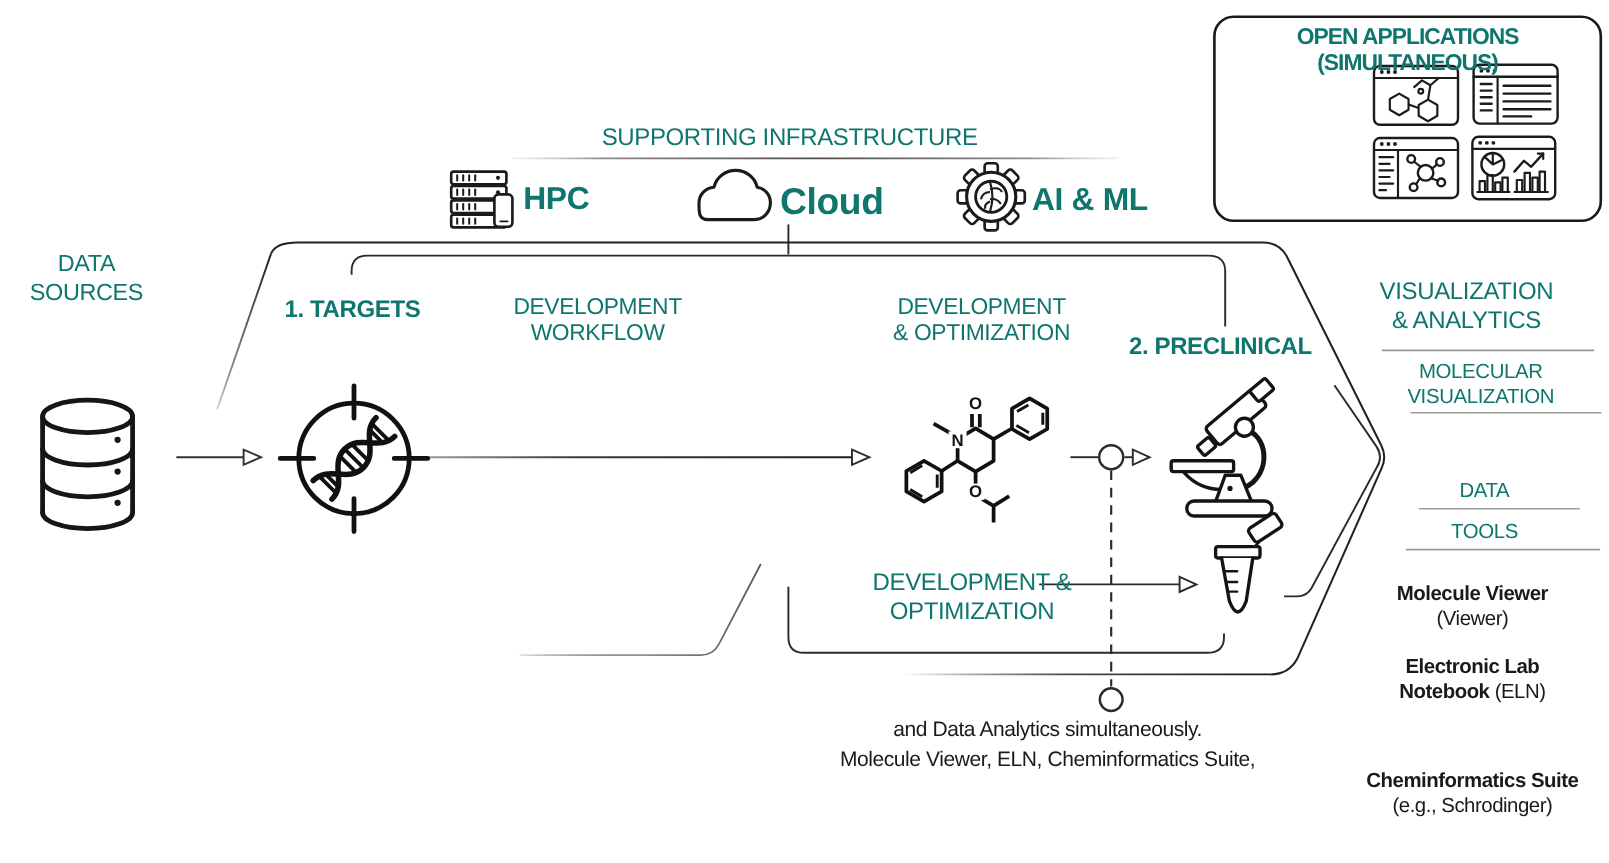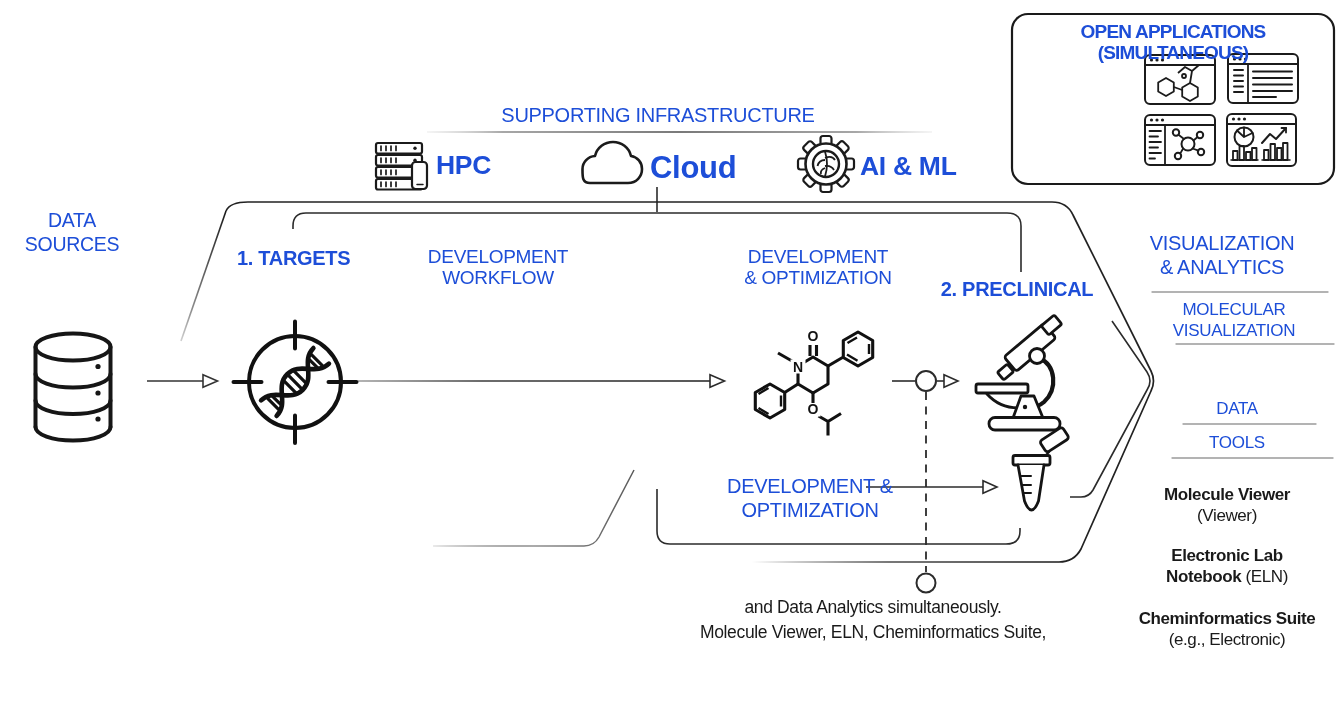--- a/index.html
+++ b/index.html
@@ -1,19 +1,19 @@
 <!DOCTYPE html>
 <html><head>
 <meta charset="utf-8">
 <style>
   html,body{margin:0;padding:0;background:#fff;}
   .stage{position:relative;width:1341px;height:719px;background:#ffffff;
          font-family:"Liberation Sans",sans-serif;color:#1a1a1a;overflow:hidden;}
   svg{position:absolute;left:0;top:0;}
-  .lbl{position:absolute;white-space:pre-line;letter-spacing:-0.3px;line-height:1.12;color:#1d4ed8;}
+  .lbl{position:absolute;white-space:pre-line;letter-spacing:-0.3px;line-height:1.12;color:#0f766e;}
   .ctr{text-align:center;}
   .b{font-weight:700;}
   
   .l-datasources{left:2px;top:209px;width:140px;font-size:19.5px;line-height:23.5px;font-weight:500;}
   .l-infra{left:448px;top:104px;width:420px;font-size:20px;}
   .l-hpc{left:436px;top:151px;font-size:26.5px;font-weight:600;}
   .l-cloud{left:650px;top:151px;font-size:31px;font-weight:600;}
   .l-aiml{left:860px;top:152px;font-size:26.5px;font-weight:600;}
   .l-targets{left:237px;top:247px;font-size:20px;font-weight:700;}
   .l-devwf{left:408px;top:246px;width:180px;font-size:19px;line-height:21px;}
@@ -292,23 +292,23 @@
 <div class="lbl ctr l-tools">TOOLS</div>
 
 <div class="tool" style="top:484px">
   <div><span class="b">Molecule Viewer</span><span></span></div>
   <div><span class="b"></span><span>(Viewer)</span></div>
 </div>
 <div class="tool" style="top:545px">
   <div><span class="b">Electronic Lab</span><span></span></div>
   <div><span class="b">Notebook</span><span> (ELN)</span></div>
 </div>
-<div class="tool" style="top:608px">
+<div class="tool" style="top:640px">
   <div><span class="b">Cheminformatics Suite</span><span></span></div>
-  <div><span class="b"></span><span>(e.g., Electronic)</span></div>
+  <div><span class="b"></span><span>(e.g., Schrodinger)</span></div>
 </div>
 <div class="tool" style="top:664px">
 </div>
 
 <div class="foot">
   <div>and Data Analytics simultaneously.</div>
   <div>Molecule Viewer, ELN, Cheminformatics Suite,</div>
 </div>
 
 <div class="lbl ctr l-openapps">OPEN APPLICATIONS (SIMULTANEOUS)</div>

